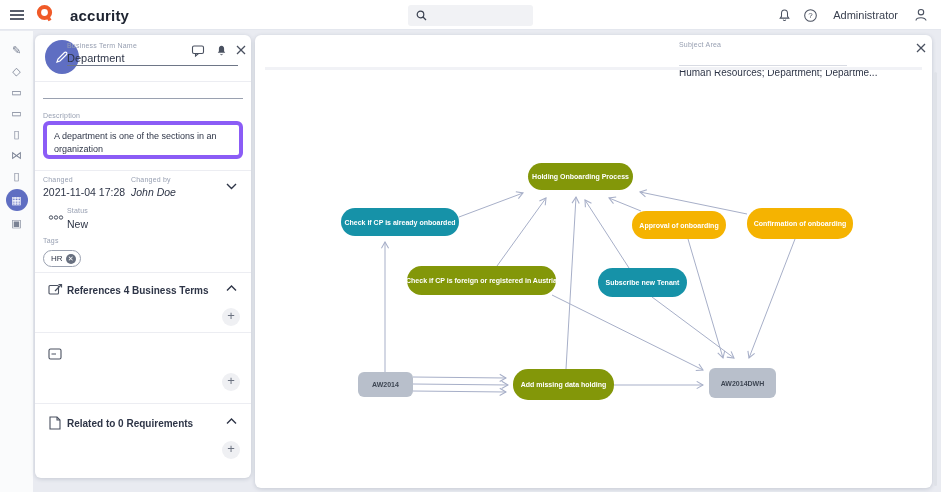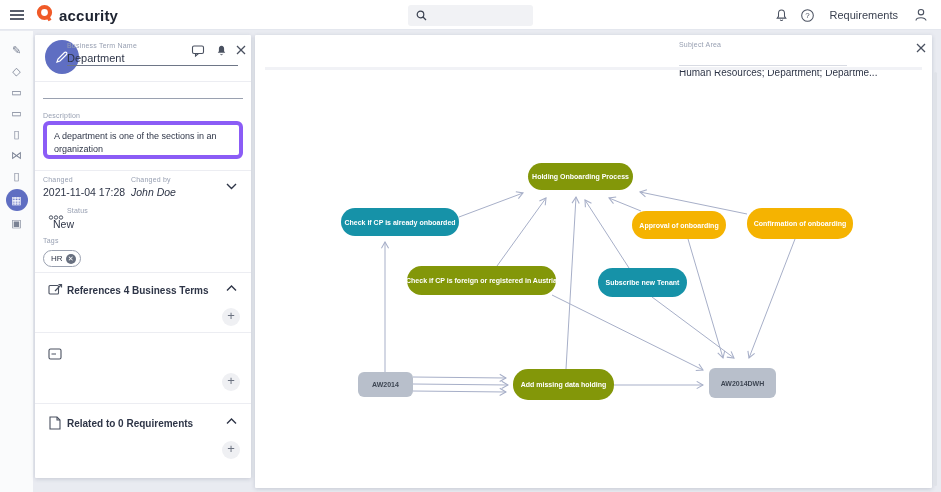--- a/index.html
+++ b/index.html
@@ -4,39 +4,39 @@
 <style>
   * { margin:0; padding:0; box-sizing:border-box; }
   html,body { width:941px; height:492px; }
   body { font-family:"Liberation Sans", sans-serif; background:#E9EBF1; position:relative; overflow:hidden; }
   #screen { position:absolute; inset:0; }
 
   
   .topbar { position:absolute; left:0; top:0; right:0; height:30px; background:#fff;
             border-bottom:1px solid #E4E7EE; display:flex; align-items:center; z-index:5; }
   .hamburger { position:absolute; left:9px; top:7px; width:16px; height:16px; cursor:pointer; }
-  .brand { position:absolute; left:36px; top:4px; display:flex; align-items:center; gap:5px; cursor:pointer; }
+  .brand { position:absolute; left:36px; top:4px; display:flex; align-items:center; gap:16px; cursor:pointer; }
   .brand-text { font-size:15px; font-weight:700; color:#1D2330; letter-spacing:.2px; }
   .search { position:absolute; left:408px; top:5px; width:125px; height:21px; background:#F1F2F5;
             border-radius:3px; display:flex; align-items:center; padding-left:8px; gap:5px; }
   .search input { border:none; outline:none; background:transparent; font-size:10px; width:95px; color:#2E3547;
                   font-family:"Liberation Sans", sans-serif; }
   .top-right { position:absolute; right:12px; top:0; height:30px; display:flex; align-items:center; gap:11px; }
   .admin-label { font-size:11px; color:#3A4150; padding:0 4px; }
   .icon-btn { display:flex; align-items:center; justify-content:center; cursor:pointer; }
 
   
   .rail { position:absolute; left:0; top:31px; bottom:0; width:33px; background:#FAFBFC;
           display:flex; flex-direction:column; align-items:center; padding-top:9px; }
   .rail-item { width:22px; height:21px; display:flex; align-items:center; justify-content:center;
                color:#7A8294; font-size:11px; cursor:pointer; }
   .rail-item.selected { background:#5F6EC2; color:#fff; border-radius:50%; height:22px; margin:2px 0; }
 
   
-  .card { position:absolute; background:#fff; border-radius:1px; box-shadow:0 1px 4px rgba(40,50,80,.18); }
+  .card { position:absolute; background:#fff; border-radius:6px; box-shadow:0 1px 4px rgba(40,50,80,.18); }
   #detail-panel { left:35px; top:35px; width:216px; height:443px; }
   #diagram-card { left:255px; top:35px; width:677px; height:453px; }
   .abs { position:absolute; }
 
   .lbl { font-size:7px; color:#98A0B2; letter-spacing:.2px; }
   .val { font-size:10.5px; color:#2E3547; }
   .underline { border-bottom:1px solid #6E7687; }
   .divider { position:absolute; left:0; right:0; height:1px; background:#ECEDF2; }
 
   .avatar-circle { width:34px; height:34px; border-radius:50%; background:#5F6EC2;
@@ -99,21 +99,21 @@
             <path d="M8 2.2 C5.8 2.2 4.8 3.9 4.8 5.8 L4.8 8.8 L3.4 10.8 L12.6 10.8 L11.2 8.8 L11.2 5.8 C11.2 3.9 10.2 2.2 8 2.2 Z" fill="none" stroke="#4A5160" stroke-width="1.1"></path>
             <path d="M6.6 12.4 A1.5 1.5 0 0 0 9.4 12.4" fill="none" stroke="#4A5160" stroke-width="1.1"></path>
           </svg>
       </span>
       <span class="icon-btn">
         <svg width="15" height="15" viewBox="0 0 16 16">
             <circle cx="8" cy="8" r="6.2" fill="none" stroke="#4A5160" stroke-width="1.1"></circle>
             <text x="8" y="11" text-anchor="middle" font-size="8.5" fill="#4A5160" font-family="Liberation Sans, sans-serif">?</text>
           </svg>
       </span>
-      <span class="admin-label">Requirements</span>
+      <span class="admin-label">Administrator</span>
       <span class="icon-btn">
         <svg width="16" height="16" viewBox="0 0 16 16">
             <circle cx="8" cy="5.2" r="2.7" fill="none" stroke="#4A5160" stroke-width="1.1"></circle>
             <path d="M3 13.6 C3 9.8 13 9.8 13 13.6" fill="none" stroke="#4A5160" stroke-width="1.1"></path>
           </svg>
       </span>
     </div>
   </div>
 
   <div class="rail">
@@ -181,21 +181,21 @@
     <span class="icon-btn abs" style="left:13px; top:178px;">
       <svg width="16" height="9" viewBox="0 0 16 9">
           <g fill="none" stroke="#4A5160" stroke-width="1">
             <circle cx="3" cy="4.5" r="1.7"></circle>
             <circle cx="8" cy="4.5" r="1.7"></circle>
             <circle cx="13" cy="4.5" r="1.7"></circle>
           </g>
         </svg>
     </span>
     <div class="lbl abs" style="left:32px; top:172px;">Status</div>
-    <div class="val abs" style="left:18px; top:183px;">New</div>
+    <div class="val abs" style="left:32px; top:183px;">New</div>
 
     <div class="lbl abs" style="left:8px; top:202px;">Tags</div>
     <div class="abs" style="left:8px; top:212px;">
       <span class="chip">
         <span>HR</span>
         <span class="chip-x">✕</span>
       </span>
     </div>
 
     <div class="divider" style="top:237px;"></div>

